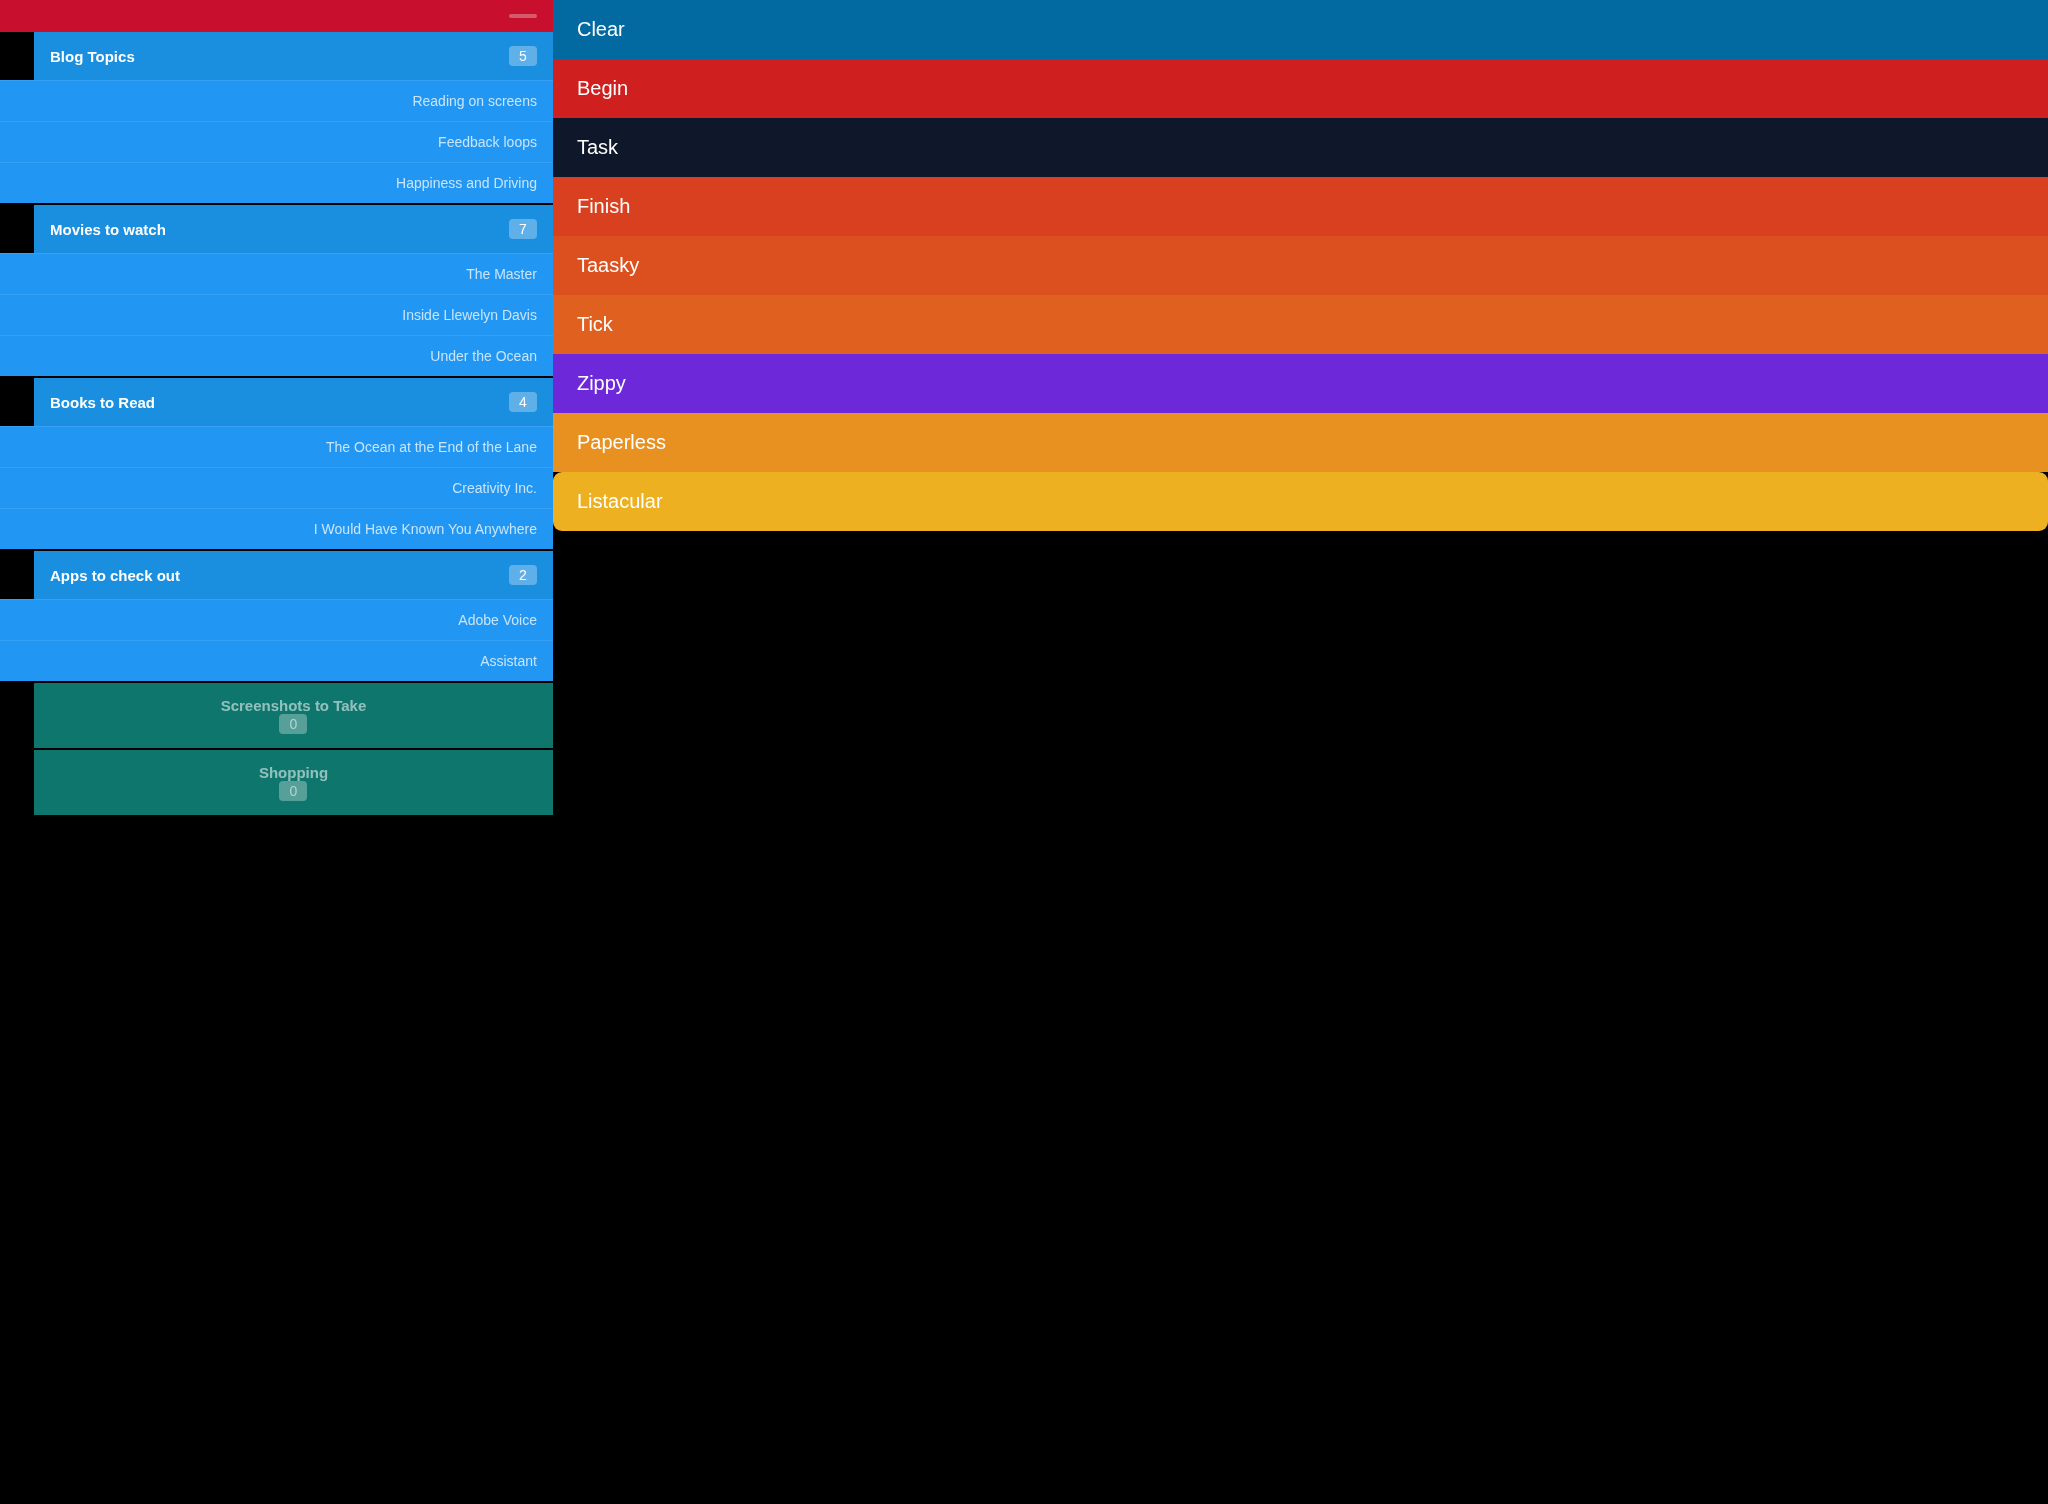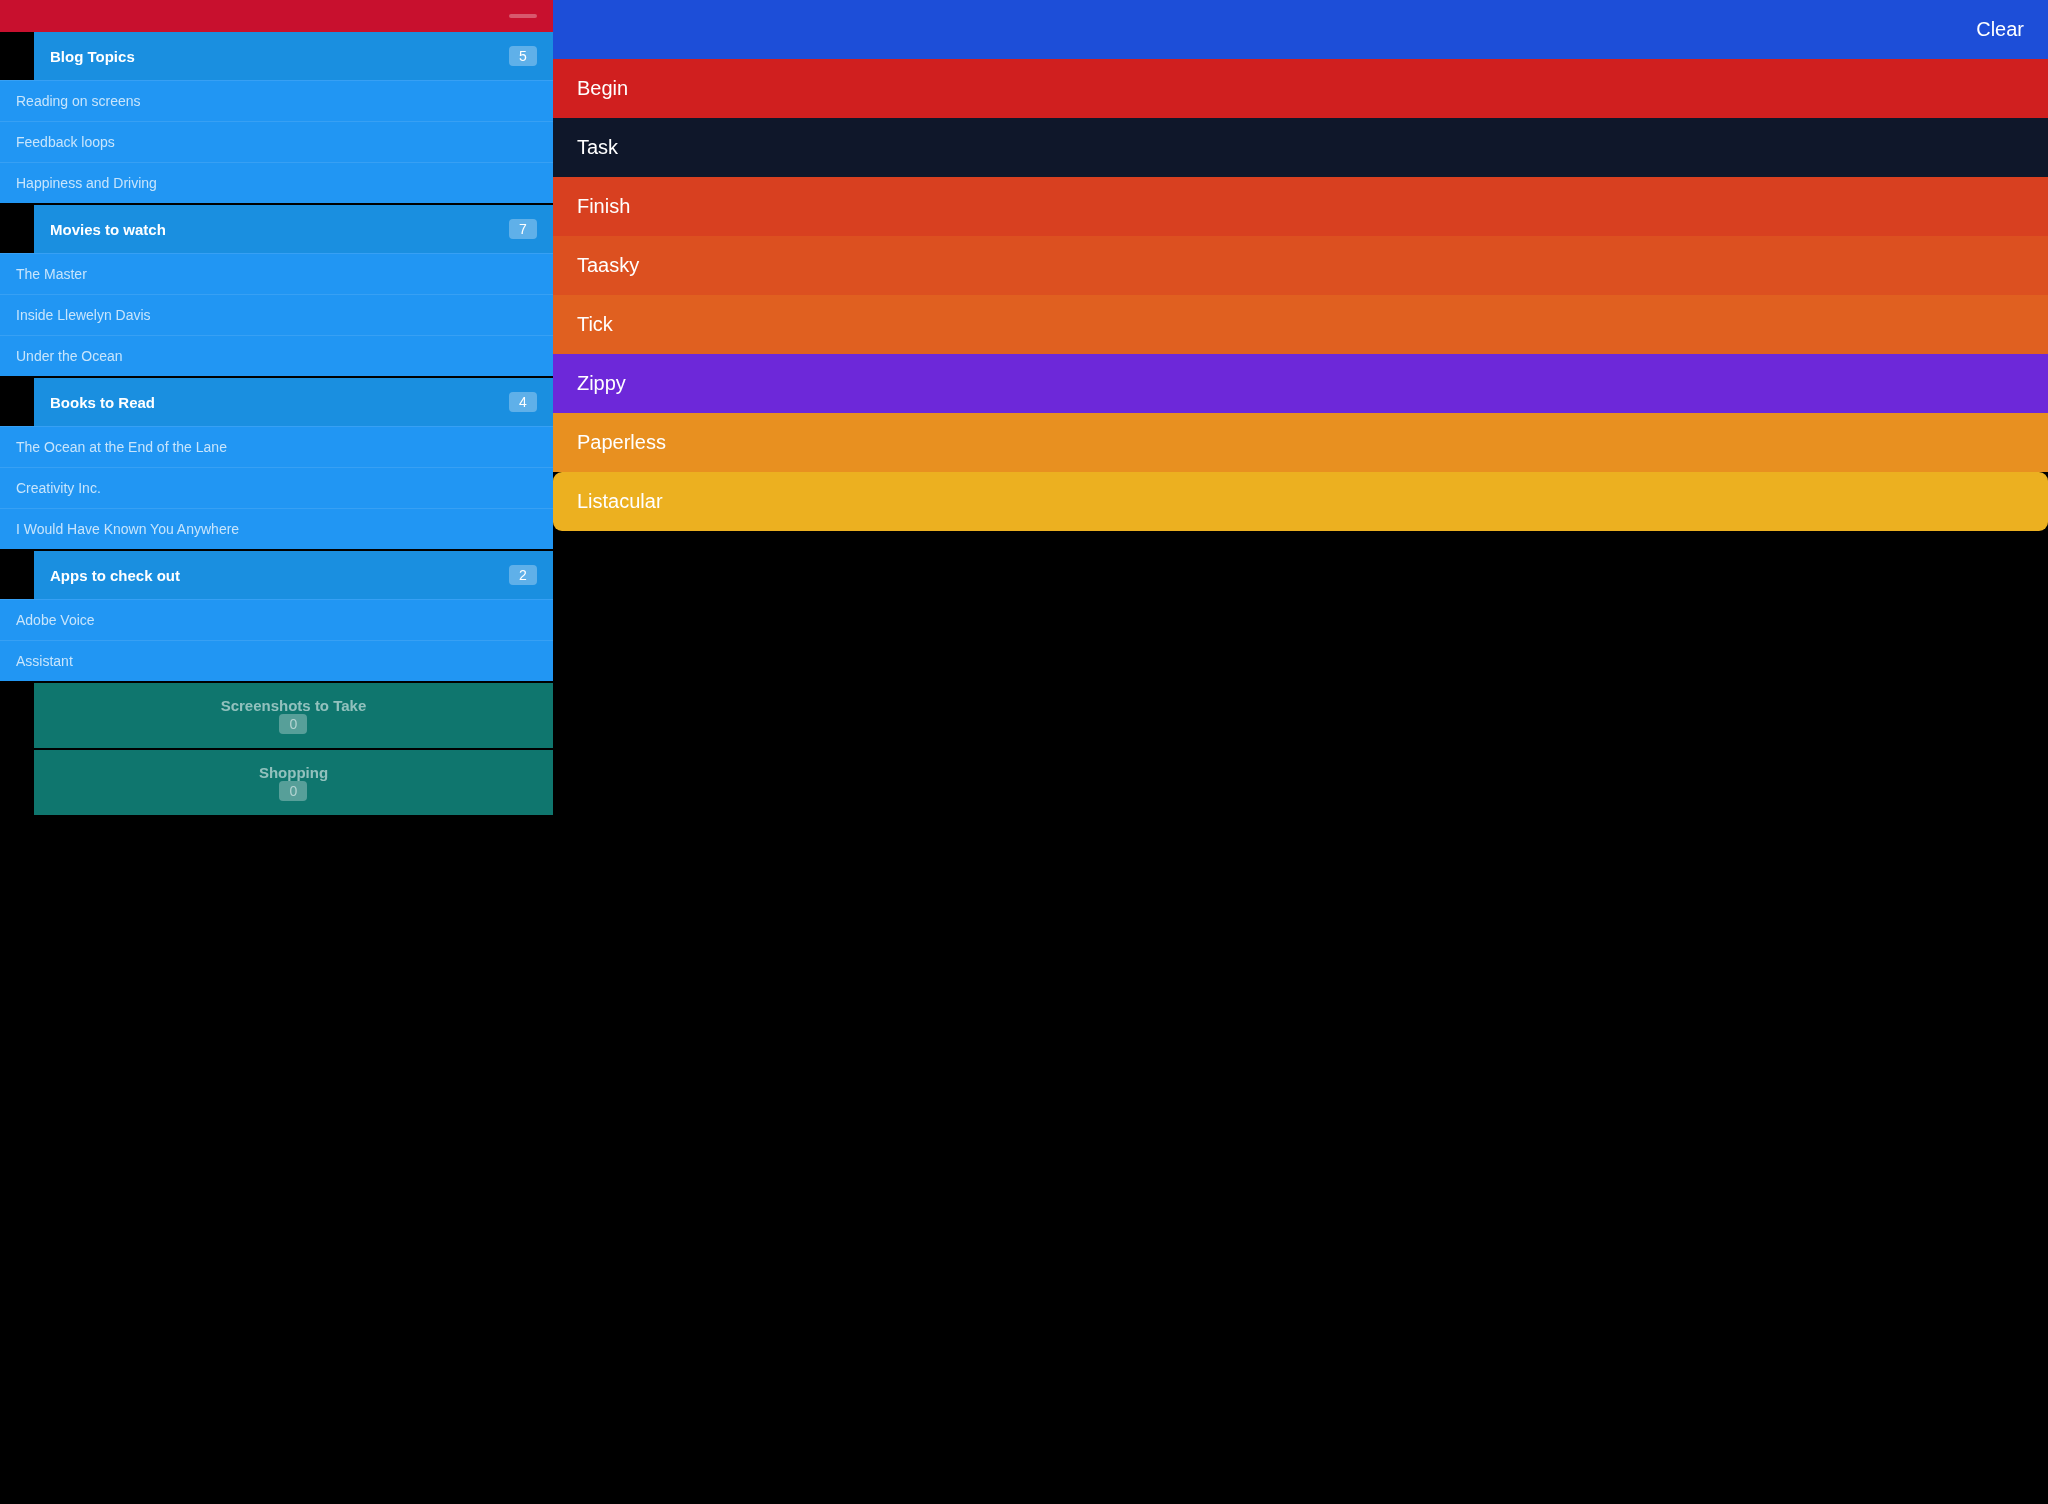--- a/index.html
+++ b/index.html
@@ -72,20 +72,21 @@
       border-radius: 4px;
       padding: 2px 8px;
       font-size: 14px;
       font-weight: 500;
       min-width: 28px;
       text-align: center;
     }
 
     .list-group-items {
       background: #2196f3;
+      text-align: right;
     }
     .list-group-item {
       padding: 12px 16px;
       color: rgba(255,255,255,0.75);
       font-size: 14px;
       border-top: 1px solid rgba(255,255,255,0.1);
       cursor: pointer;
     }
 
     
@@ -187,21 +188,21 @@
     <span class="list-title">Shopping</span>
     <span class="badge">0</span>
   </div>
       </div>
     </div>
 
 </div>
 
 <div class="right-panel">
   <div id="right-items">
-      <div class="right-item" style="background-color: #1d4ed8; text-align: right;"><span>Clear</span></div>
+      <div class="right-item" style="background-color: #0369a1;"><span>Clear</span></div>
       <div class="right-item" style="background-color: rgb(208, 31, 31);"><span>Begin</span></div>
       <div class="right-item" style="background-color: #0f172a;"><span>Task</span></div>
       <div class="right-item" style="background-color: rgb(216, 64, 32);"><span>Finish</span></div>
       <div class="right-item" style="background-color: rgb(220, 80, 32);"><span>Taasky</span></div>
       <div class="right-item" style="background-color: rgb(224, 96, 32);"><span>Tick</span></div>
       <div class="right-item" style="background-color: #6d28d9;"><span>Zippy</span></div>
       <div class="right-item" style="background-color: rgb(232, 144, 32);"><span>Paperless</span></div>
       <div class="right-item" style="background-color: rgb(236, 176, 32); border-radius: 9px;"><span>Listacular</span></div>
     </div>
 </div>

